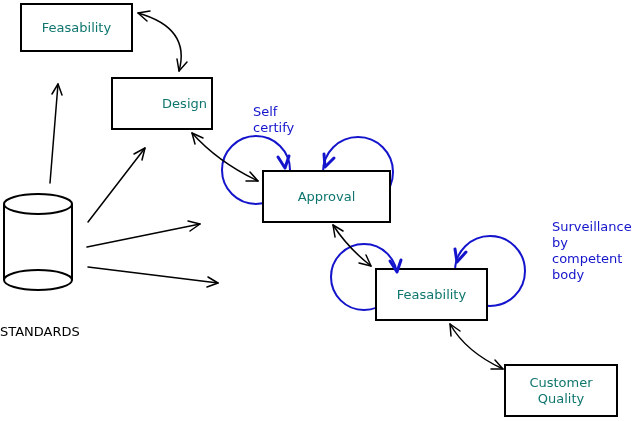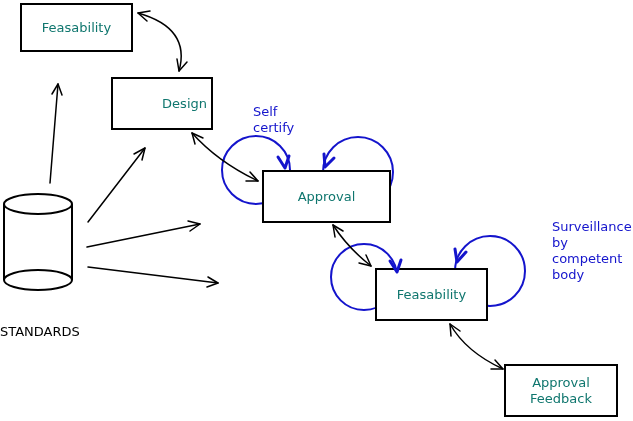--- a/index.html
+++ b/index.html
@@ -106,21 +106,21 @@
 
   <div class="node" style="left:262px;top:170px;width:129px;height:53px;">
     <span>Approval</span>
   </div>
 
   <div class="node" style="left:375px;top:268px;width:113px;height:53px;">
     <span>Feasability</span>
   </div>
 
   <div class="node" style="left:504px;top:364px;width:114px;height:53px;">
-    <span>Approval Feedback</span>
+    <span>Customer Quality</span>
   </div>
 
   <div class="annotation" style="left:253px;top:104px;">Self
 certify</div>
 
 
   <div class="annotation" style="left:552px;top:219px;">Surveillance by
 competent body</div>
 
 

